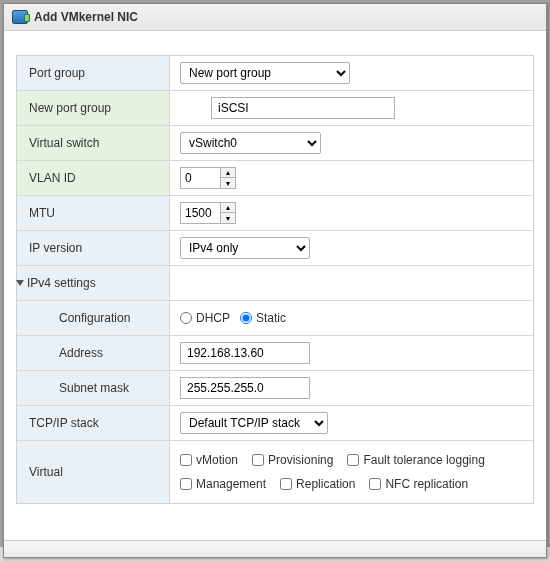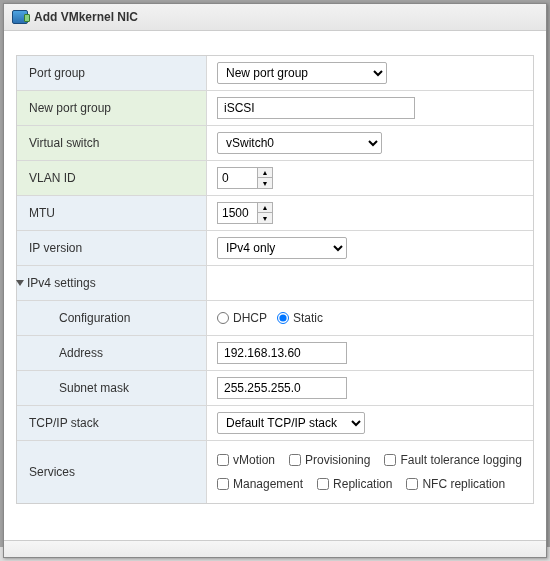--- a/index.html
+++ b/index.html
@@ -6,21 +6,21 @@
     body { background: #a0a0a0; width: 550px; height: 561px; position: relative; overflow: hidden; }
     .dialog { position: absolute; top: 3px; left: 3px; right: 3px; bottom: 3px; background: #fff; border: 1px solid #888; box-shadow: 1px 1px 3px rgba(0,0,0,.3); display: flex; flex-direction: column; gap: 12px; }
     .titlebar { background: linear-gradient(#f2f2f2,#e6e6e6); border-bottom: 1px solid #ccc; padding: 6px 8px; display: flex; align-items: center; gap: 6px; }
     .titlebar .title { font-size: 12px; font-weight: bold; color: #333; }
     .nic-icon { width: 16px; height: 14px; background: linear-gradient(#4da3e0,#2a6fb0); border: 1px solid #1a4a7a; border-radius: 2px; position: relative; }
     .nic-icon::after { content: ""; position: absolute; right: -3px; top: 3px; width: 4px; height: 6px; background: #8ad280; border: 1px solid #3a7a30; border-radius: 1px; }
     .body-wrap { flex: 1; padding: 12px 12px 0 12px; overflow-y: auto; }
     .form { border: 1px solid #d0d0d0; font-size: 12px; color: #333; }
     .row { display: flex; border-bottom: 1px solid #d8d8d8; min-height: 34px; }
     .row:last-child { border-bottom: none; }
-    .cell-label { width: 190px; padding: 10px 10px 10px 12px; background: #e9f0f6; border-right: 1px solid #d8d8d8; display: flex; align-items: center; }
+    .cell-label { width: 153px; padding: 10px 10px 10px 12px; background: #e9f0f6; border-right: 1px solid #d8d8d8; display: flex; align-items: center; }
     .cell-label.green { background: #e6f2e0; }
     .cell-label.indent { padding-left: 42px; }
     .cell-label.section { padding-left: 0; gap: 4px; }
     .cell-value { flex: 1; padding: 6px 10px; display: flex; align-items: center; gap: 10px; flex-wrap: wrap; background: #fff; }
     .cell-value.tall { padding-top: 12px; padding-bottom: 12px; align-items: flex-start; flex-direction: column; }
     .cell-value.tall .svc-line { display: flex; gap: 14px; align-items: center; }
     select.sel { height: 22px; font-size: 12px; padding: 1px 4px; border: 1px solid #b0b0b0; background: #fff; border-radius: 2px; }
     input.txt { height: 22px; font-size: 12px; padding: 2px 6px; border: 1px solid #b0b0b0; background: #fff; }
     .spinner { display: inline-flex; }
     .spinner input { width: 40px; height: 22px; border: 1px solid #b0b0b0; border-right: none; padding: 2px 4px; font-size: 12px; }
@@ -58,28 +58,28 @@
         <div class="cell-value">
           <select class="sel" style="width:170px">
             <option selected="">New port group</option>
           </select>
         </div>
       </div>
 
       <div class="row">
         <div class="cell-label green">New port group</div>
         <div class="cell-value">
-          <input class="txt" style="width: 198px;" value="iSCSI">
+          <input class="txt" style="width: 184px; margin-left: 31px;" value="iSCSI">
         </div>
       </div>
 
       <div class="row">
         <div class="cell-label green">Virtual switch</div>
         <div class="cell-value">
-          <select class="sel" style="width:165px">
+          <select class="sel" style="width:141px">
             <option selected="">vSwitch0</option>
           </select>
         </div>
       </div>
 
       <div class="row">
         <div class="cell-label green">VLAN ID</div>
         <div class="cell-value">
           <span class="spinner">
             <input value="0" style="">
@@ -152,21 +152,21 @@
       <div class="row">
         <div class="cell-label">TCP/IP stack</div>
         <div class="cell-value">
           <select class="sel" style="width:148px">
             <option selected="">Default TCP/IP stack</option>
           </select>
         </div>
       </div>
 
       <div class="row">
-        <div class="cell-label">Services</div>
+        <div class="cell-label">Virtual</div>
         <div class="cell-value tall">
           <div class="svc-line">
             <label class="chk">
                 <input type="checkbox" style="">
                 <span>vMotion</span>
               </label>
             <label class="chk">
                 <input type="checkbox" style="">
                 <span>Provisioning</span>
               </label>

